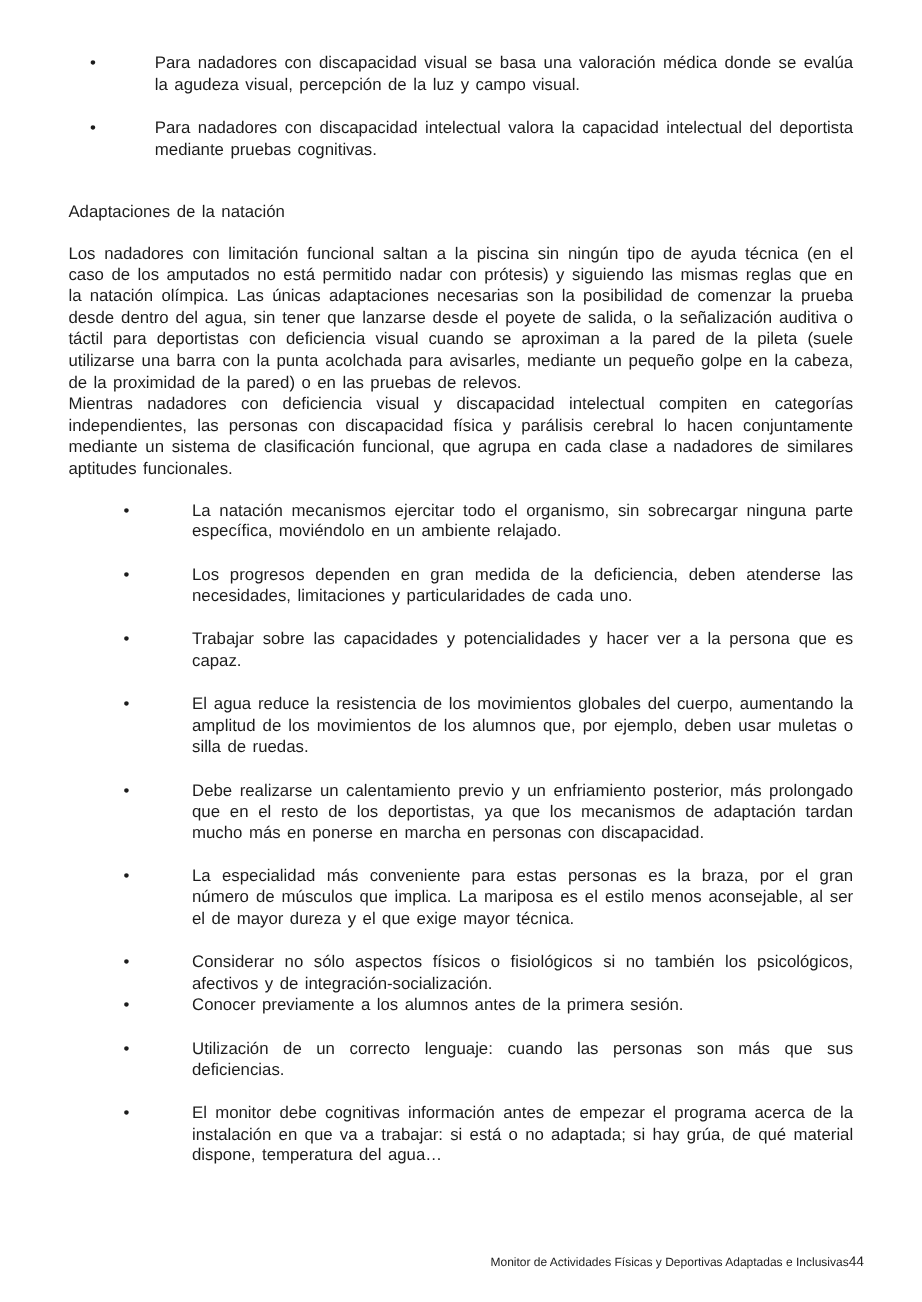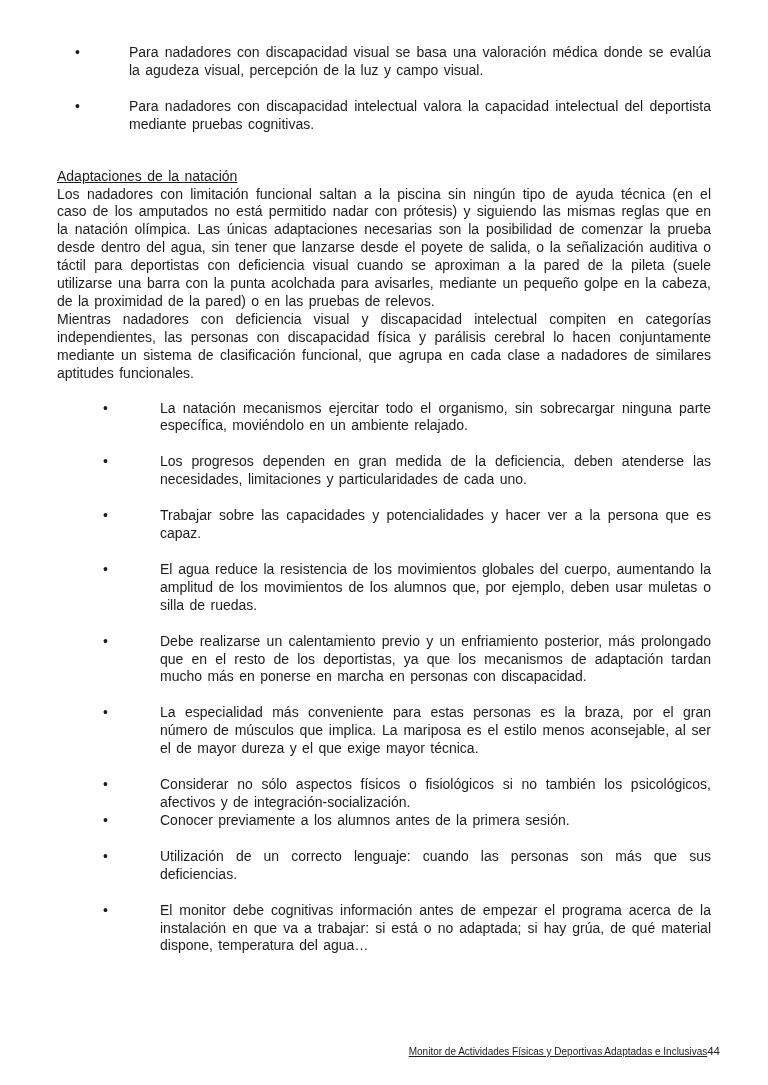--- a/index.html
+++ b/index.html
@@ -25,40 +25,38 @@
   .intro-list { margin-left: 18px; }
   .intro-list .mk { width: 22px; }
   
   .rec-list { margin-left: 46px; }
   .rec-list .mk { width: 25px; }
   .b.tight { margin-bottom: 0; }
   .b.last { margin-bottom: 0; }
   .heading {
     font-size: 14px;
     font-weight: normal;
-    text-decoration: underline;
     margin: 0;
   }
   .heading-adapt { margin-top: 34px; }
   .heading-rec { margin-top: 37px; }
   .para { margin: 0; text-align: justify; }
-  .para-block { }
+  .para-block { margin-top: 17px; }
   .intro-list { margin-top: 0; }
   .rec-list { margin-top: 17px; }
   .footer {
     position: absolute;
     top: 1042px;
     right: 48px;
     white-space: nowrap;
     word-spacing: normal;
   }
   .footer-title {
     font-size: 10px;
     color: #1c1c1c;
-    text-decoration: underline;
   }
   .footer-page {
     font-size: 11.5px;
     color: #1c1c1c;
   }
 </style>
 </head>
 <body>
 
 <div class="page">

